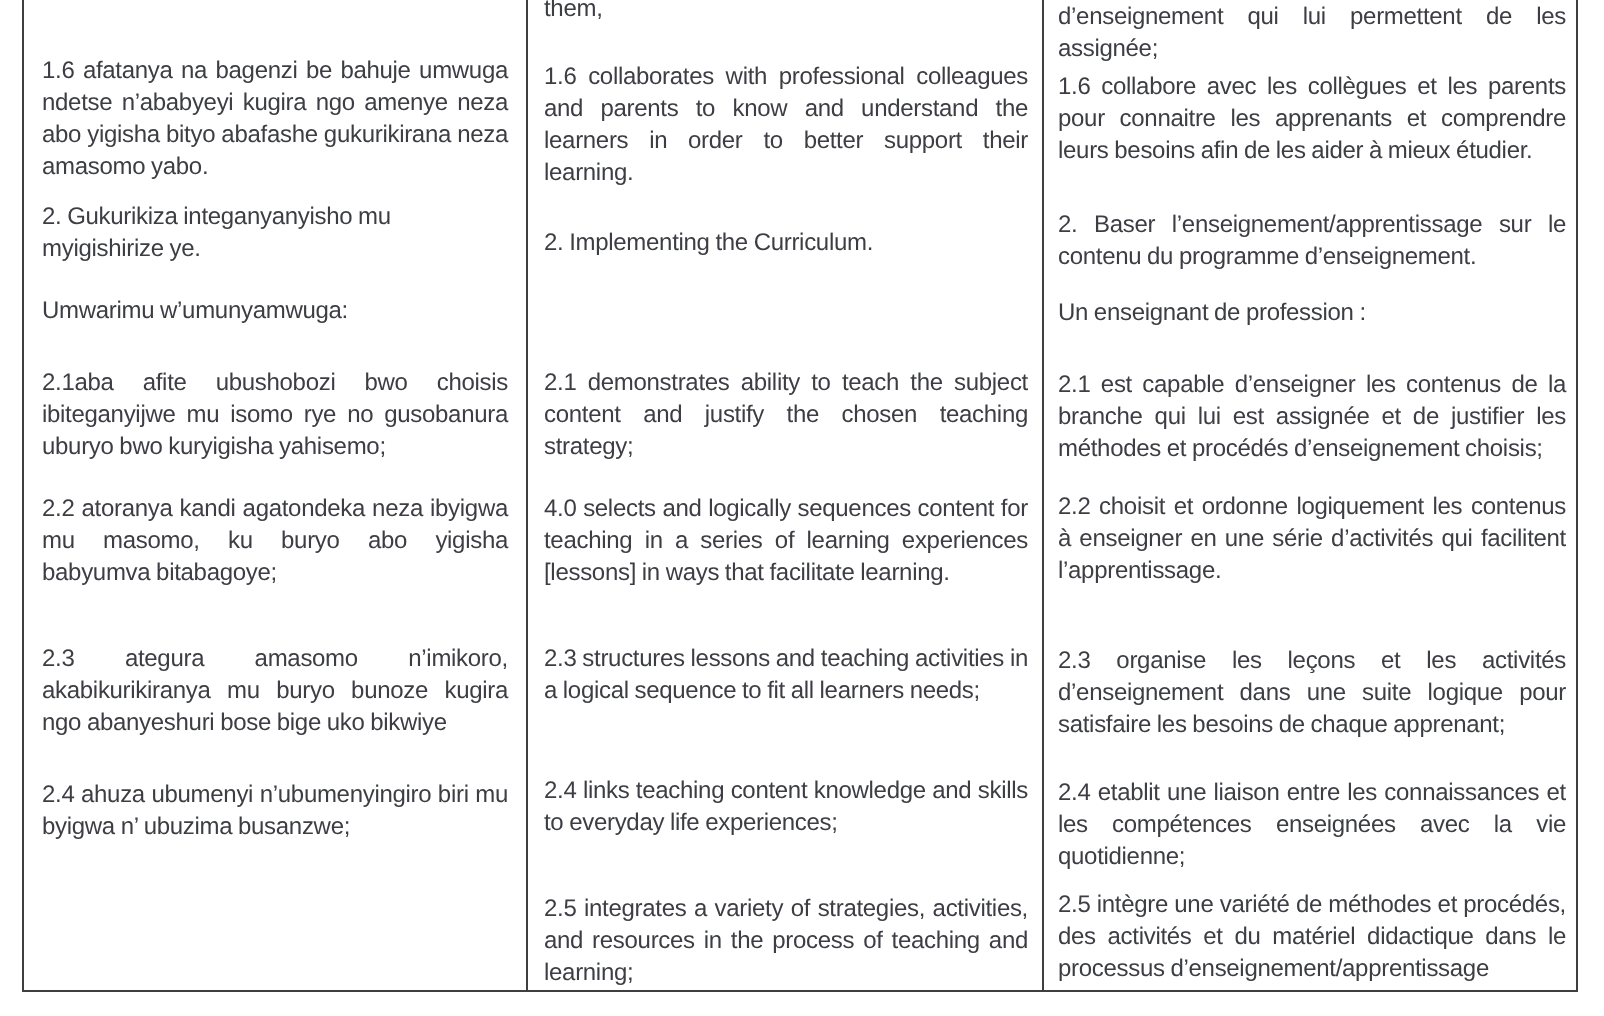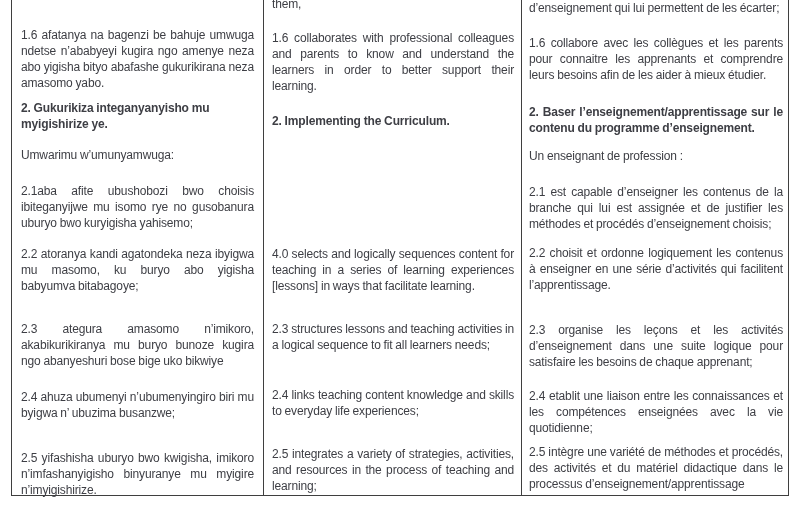--- a/index.html
+++ b/index.html
@@ -23,51 +23,51 @@
   .col-1{width:252px;border-right:1.5px solid var(--border);}
   .col-2{width:258px;border-right:1.5px solid var(--border);}
   .col-3{flex:1;}
   .cell{
     position:absolute;left:9px;right:9px;margin:0;
     font-size:12px;line-height:16px;color:var(--text);
     text-align:justify;letter-spacing:-0.15px;word-spacing:-0.3px;
   }
   .col-2 .cell{left:8px;right:7px;}
   .col-3 .cell{left:7px;right:5px;}
-  .bold{font-weight:bold;}
+  .bold{font-weight:normal;}
   .left{text-align:left;}
 </style>
 </head>
 <body>
 
 <div class="doc-table">
 
   <div class="col col-1">
     <p class="cell" style="top:47px">1.6 afatanya na bagenzi be bahuje umwuga ndetse n’ababyeyi kugira ngo amenye neza abo yigisha bityo abafashe gukurikirana neza amasomo yabo.</p>
     <p class="cell bold left" style="top:120px">2. Gukurikiza integanyanyisho mu myigishirize ye.</p>
     <p class="cell left" style="top:167px">Umwarimu w’umunyamwuga:</p>
     <p class="cell" style="top:203px">2.1aba afite ubushobozi bwo choisis ibiteganyijwe mu isomo rye no gusobanura uburyo bwo kuryigisha yahisemo;</p>
     <p class="cell" style="top:266px">2.2 atoranya kandi agatondeka neza ibyigwa mu masomo, ku buryo abo yigisha babyumva bitabagoye;</p>
     <p class="cell" style="top:341px">2.3 ategura amasomo n’imikoro, akabikurikiranya mu buryo bunoze kugira ngo abanyeshuri bose bige uko bikwiye</p>
     <p class="cell" style="top:409px">2.4 ahuza ubumenyi n’ubumenyingiro biri mu byigwa n’ ubuzima busanzwe;</p>
-    <p class="cell" style="top:470px">2.5 yifashisha uburyo bwo kwigisha, imikoro n’imfashanyigisho binyuranye mu myigire n’imyigishirize.</p>
   </div>
 
   <div class="col col-2">
     <p class="cell left" style="top:16px">them,</p>
     <p class="cell" style="top:50px">1.6 collaborates with professional colleagues and parents to know and understand the learners in order to better support their learning.</p>
     <p class="cell bold left" style="top:133px">2. Implementing the Curriculum.</p>
+    <p class="cell" style="top:203px">2.1 demonstrates ability to teach the subject content and justify the chosen teaching strategy;</p>
     <p class="cell" style="top:266px">4.0 selects and logically sequences content for teaching in a series of learning experiences [lessons] in ways that facilitate learning.</p>
     <p class="cell" style="top:341px">2.3 structures lessons and teaching activities in a logical sequence to fit all learners needs;</p>
     <p class="cell" style="top:407px">2.4 links teaching content knowledge and skills to everyday life experiences;</p>
     <p class="cell" style="top:466px">2.5 integrates a variety of strategies, activities, and resources in the process of teaching and learning;</p>
   </div>
 
   <div class="col col-3">
-    <p class="cell" style="top:20px">d’enseignement qui lui permettent de les écarter;</p>
+    <p class="cell" style="top:20px">d’enseignement qui lui permettent de les assignée;</p>
     <p class="cell" style="top:55px">1.6 collabore avec les collègues et les parents pour connaitre les apprenants et comprendre leurs besoins afin de les aider à mieux étudier.</p>
     <p class="cell bold" style="top:124px">2. Baser l’enseignement/apprentissage sur le contenu du programme d’enseignement.</p>
     <p class="cell left" style="top:168px">Un enseignant de profession :</p>
     <p class="cell" style="top:204px">2.1 est capable d’enseigner les contenus de la branche qui lui est assignée et de justifier les méthodes et procédés d’enseignement choisis;</p>
     <p class="cell" style="top:265px">2.2 choisit et ordonne logiquement les contenus à enseigner en une série d’activités qui facilitent l’apprentissage.</p>
     <p class="cell" style="top:342px">2.3 organise les leçons et les activités d’enseignement dans une suite logique pour satisfaire les besoins de chaque apprenant;</p>
     <p class="cell" style="top:408px">2.4 etablit une liaison entre les connaissances et les compétences enseignées avec la vie quotidienne;</p>
     <p class="cell" style="top:464px">2.5 intègre une variété de méthodes et procédés, des activités et du matériel didactique dans le processus d’enseignement/apprentissage</p>
   </div>
 

